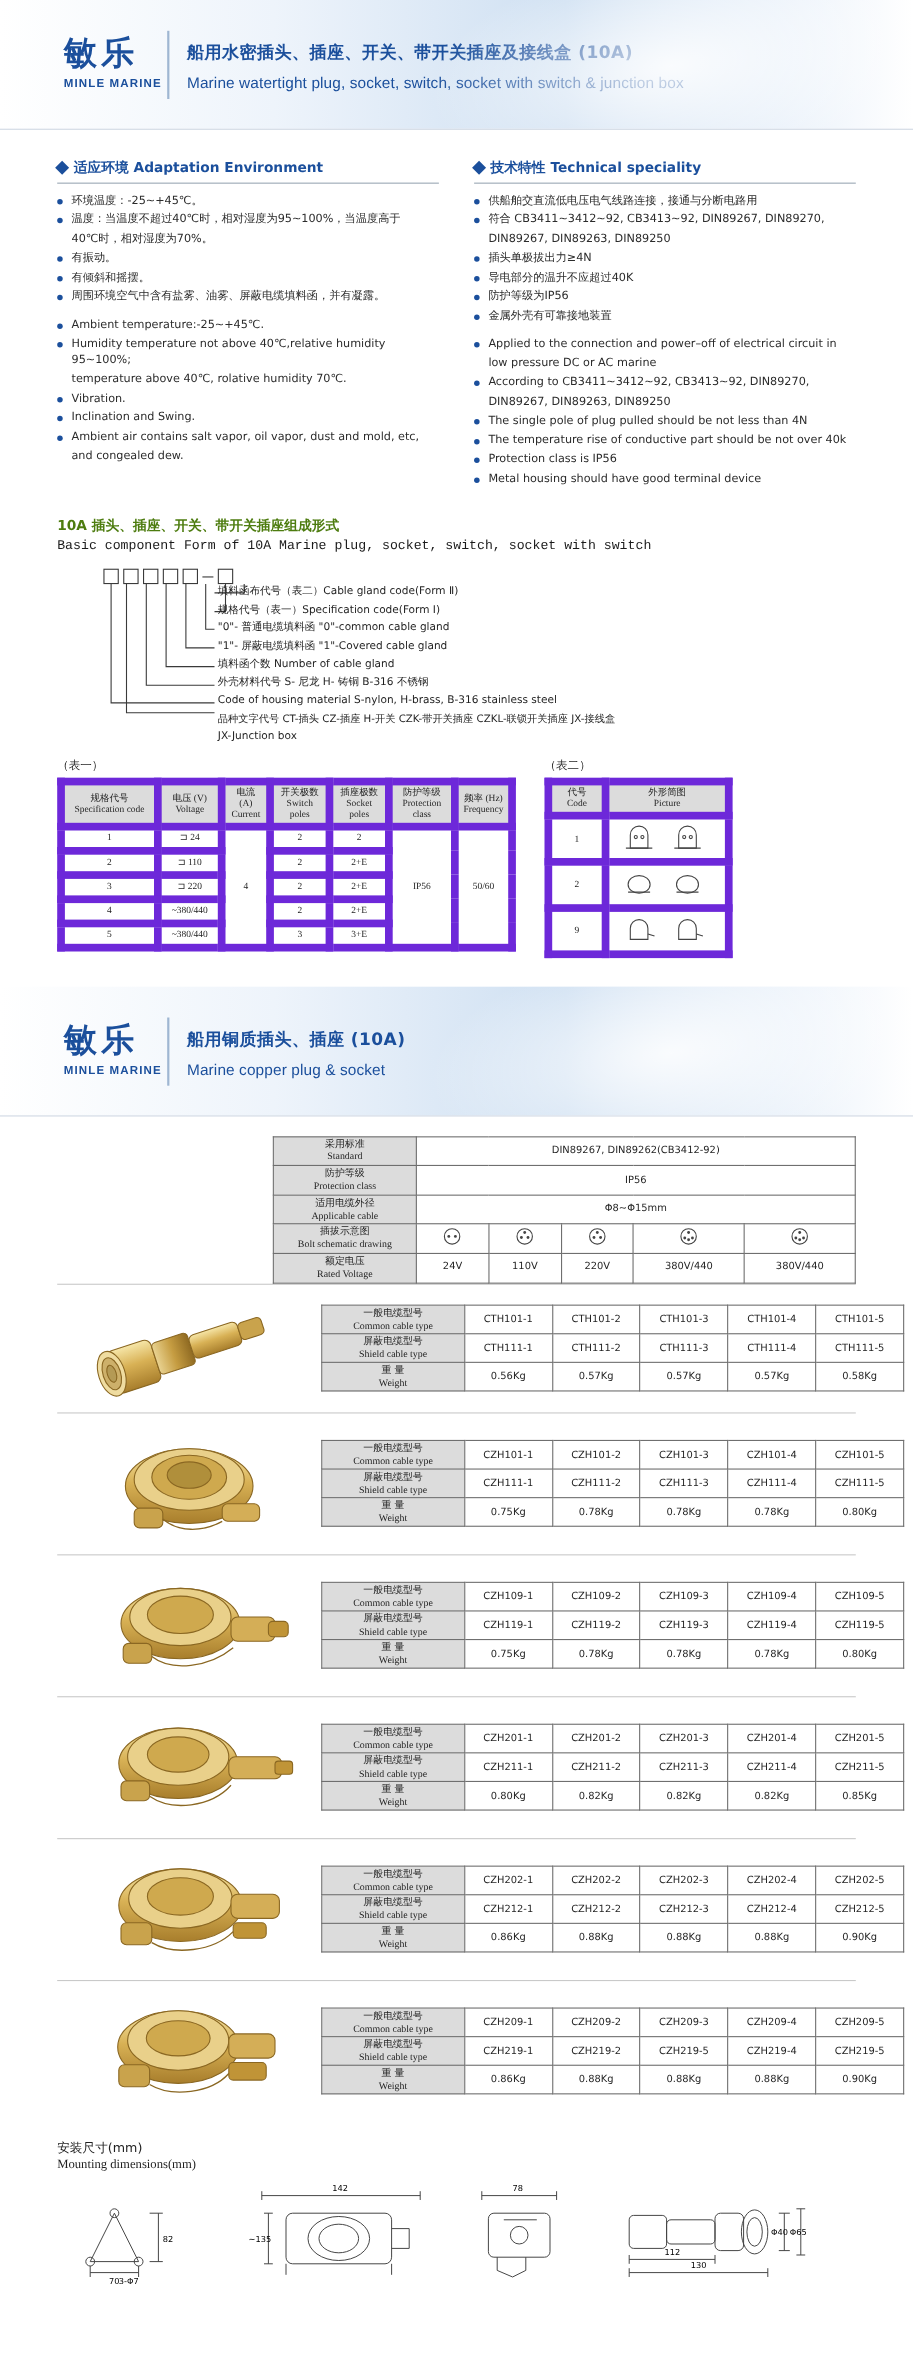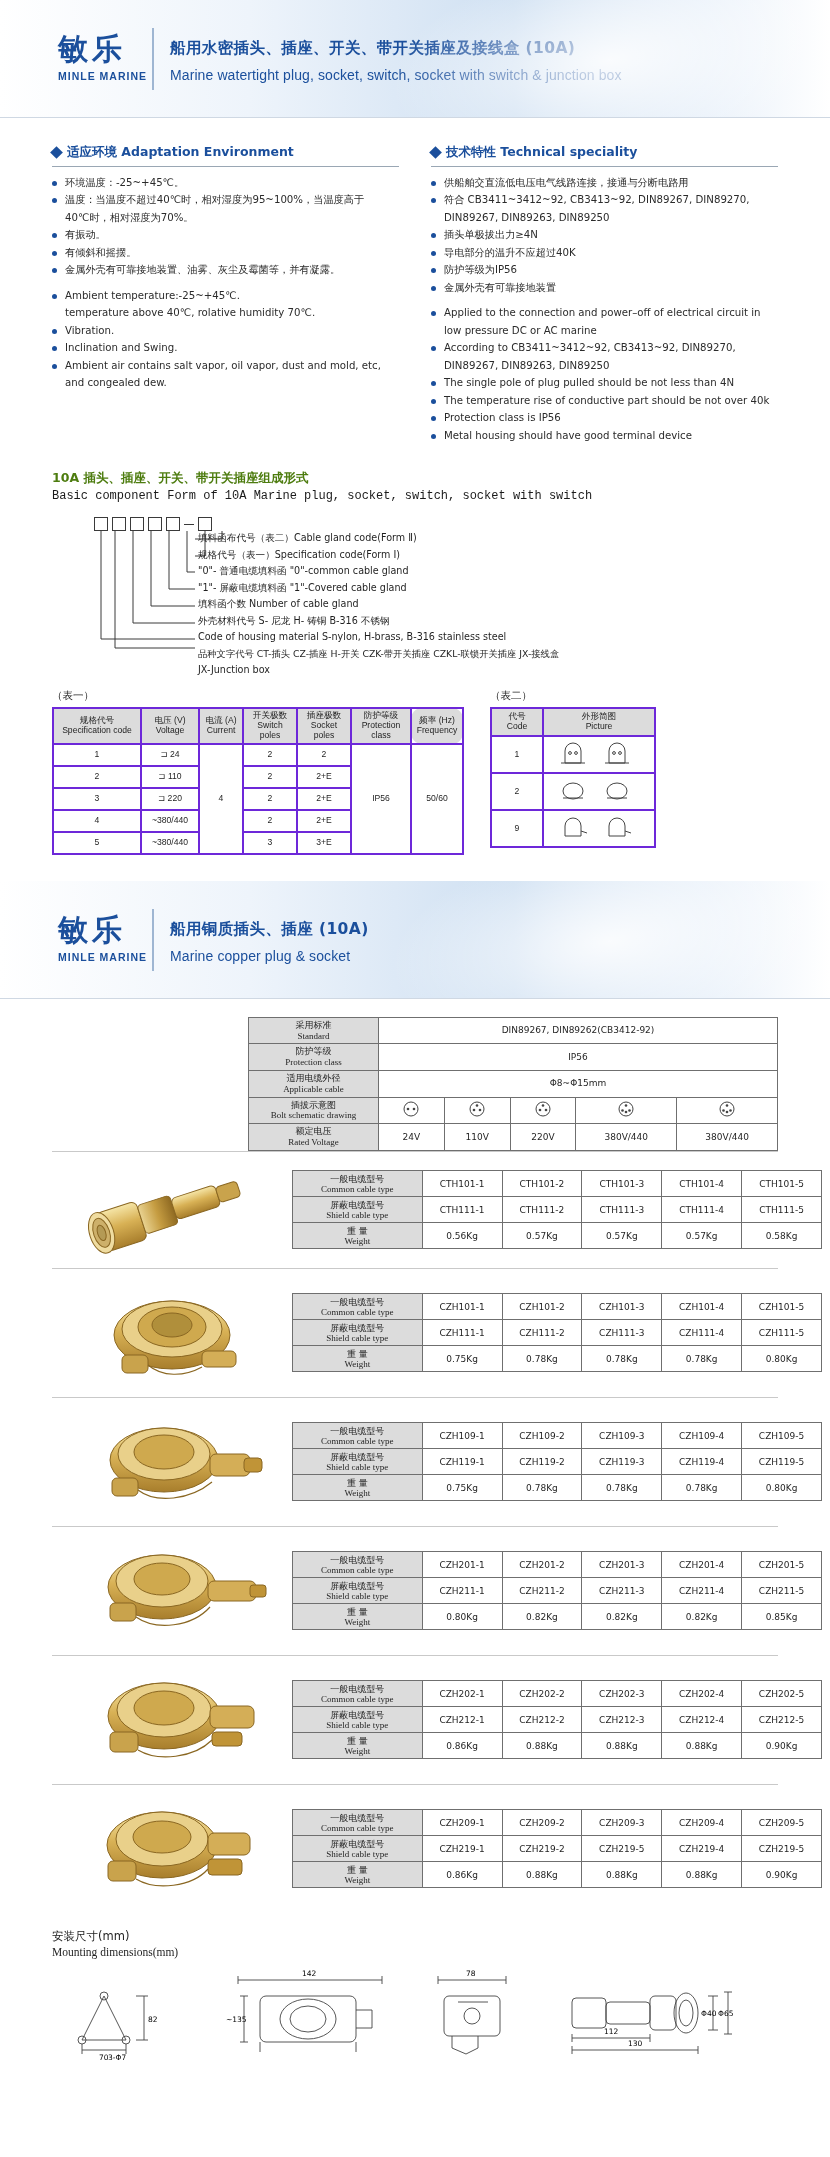--- a/index.html
+++ b/index.html
@@ -103,23 +103,23 @@
   .legend div.sm { font-size: 9.3px; }
 
   
   .tables { padding: 10px 52px 0 52px; display:flex; gap: 26px; align-items:flex-start; }
   .tbl-wrap .cap {
     font-size: 10.5px; color:#1f1f1f; margin-bottom: 4px;
     font-family:"DejaVu Sans", sans-serif;
   }
   table.grid { border-collapse: collapse; }
   table.grid th, table.grid td {
-    border: 2px solid #6d28d9;
+    border: 7px solid #6d28d9;
     font-size: 8.6px; text-align:center; vertical-align:middle;
-    font-family:Liberation Sans, sans-serif; color:#1f1f1f;
+    font-family:Liberation Serif, serif; color:#1f1f1f;
     padding: 2px 3px; line-height:1.15;
   }
   table.grid thead th { background:#dcdcdc; font-weight: normal; height: 28px; }
   table.grid td { height: 22px; background:#fff; }
   .t1 th:nth-child(1), .t1 td:nth-child(1) { width: 88px; }
   .t1 th:nth-child(2), .t1 td:nth-child(2) { width: 58px; }
   .t1 th:nth-child(3), .t1 td:nth-child(3) { width: 44px; }
   .t1 th:nth-child(4), .t1 td:nth-child(4) { width: 54px; }
   .t1 th:nth-child(5), .t1 td:nth-child(5) { width: 54px; }
   .t1 th:nth-child(6), .t1 td:nth-child(6) { width: 60px; }
@@ -194,25 +194,26 @@
         <div class="col-head">
           <span class="diamond"></span>
           <span class="txt">适应环境 Adaptation Environment</span>
         </div>
         <ul class="bul">
           <li>环境温度：-25~+45℃。</li>
           <li>温度：当温度不超过40℃时，相对湿度为95~100%，当温度高于</li>
           <li class="cont">40℃时，相对湿度为70%。</li>
           <li>有振动。</li>
           <li>有倾斜和摇摆。</li>
-          <li>金属外壳有可靠接地装置、油雾、灰尘及霉菌等，并有凝露。</li>
+          <li>周围环境空气中含有盐雾、油雾、屏蔽电缆填料函，并有凝露。</li>
         </ul>
         <div class="gap"></div>
         <ul class="bul en">
           <li>Ambient temperature:-25~+45℃.</li>
+          <li>Humidity temperature not above 40℃,relative humidity 95~100%;</li>
           <li class="cont">temperature above 40℃, rolative humidity 70℃.</li>
           <li>Vibration.</li>
           <li>Inclination and Swing.</li>
           <li>Ambient air contains salt vapor, oil vapor, dust and mold, etc,</li>
           <li class="cont">and congealed dew.</li>
         </ul>
       </div>
 
       <div class="col">
         <div class="col-head">

